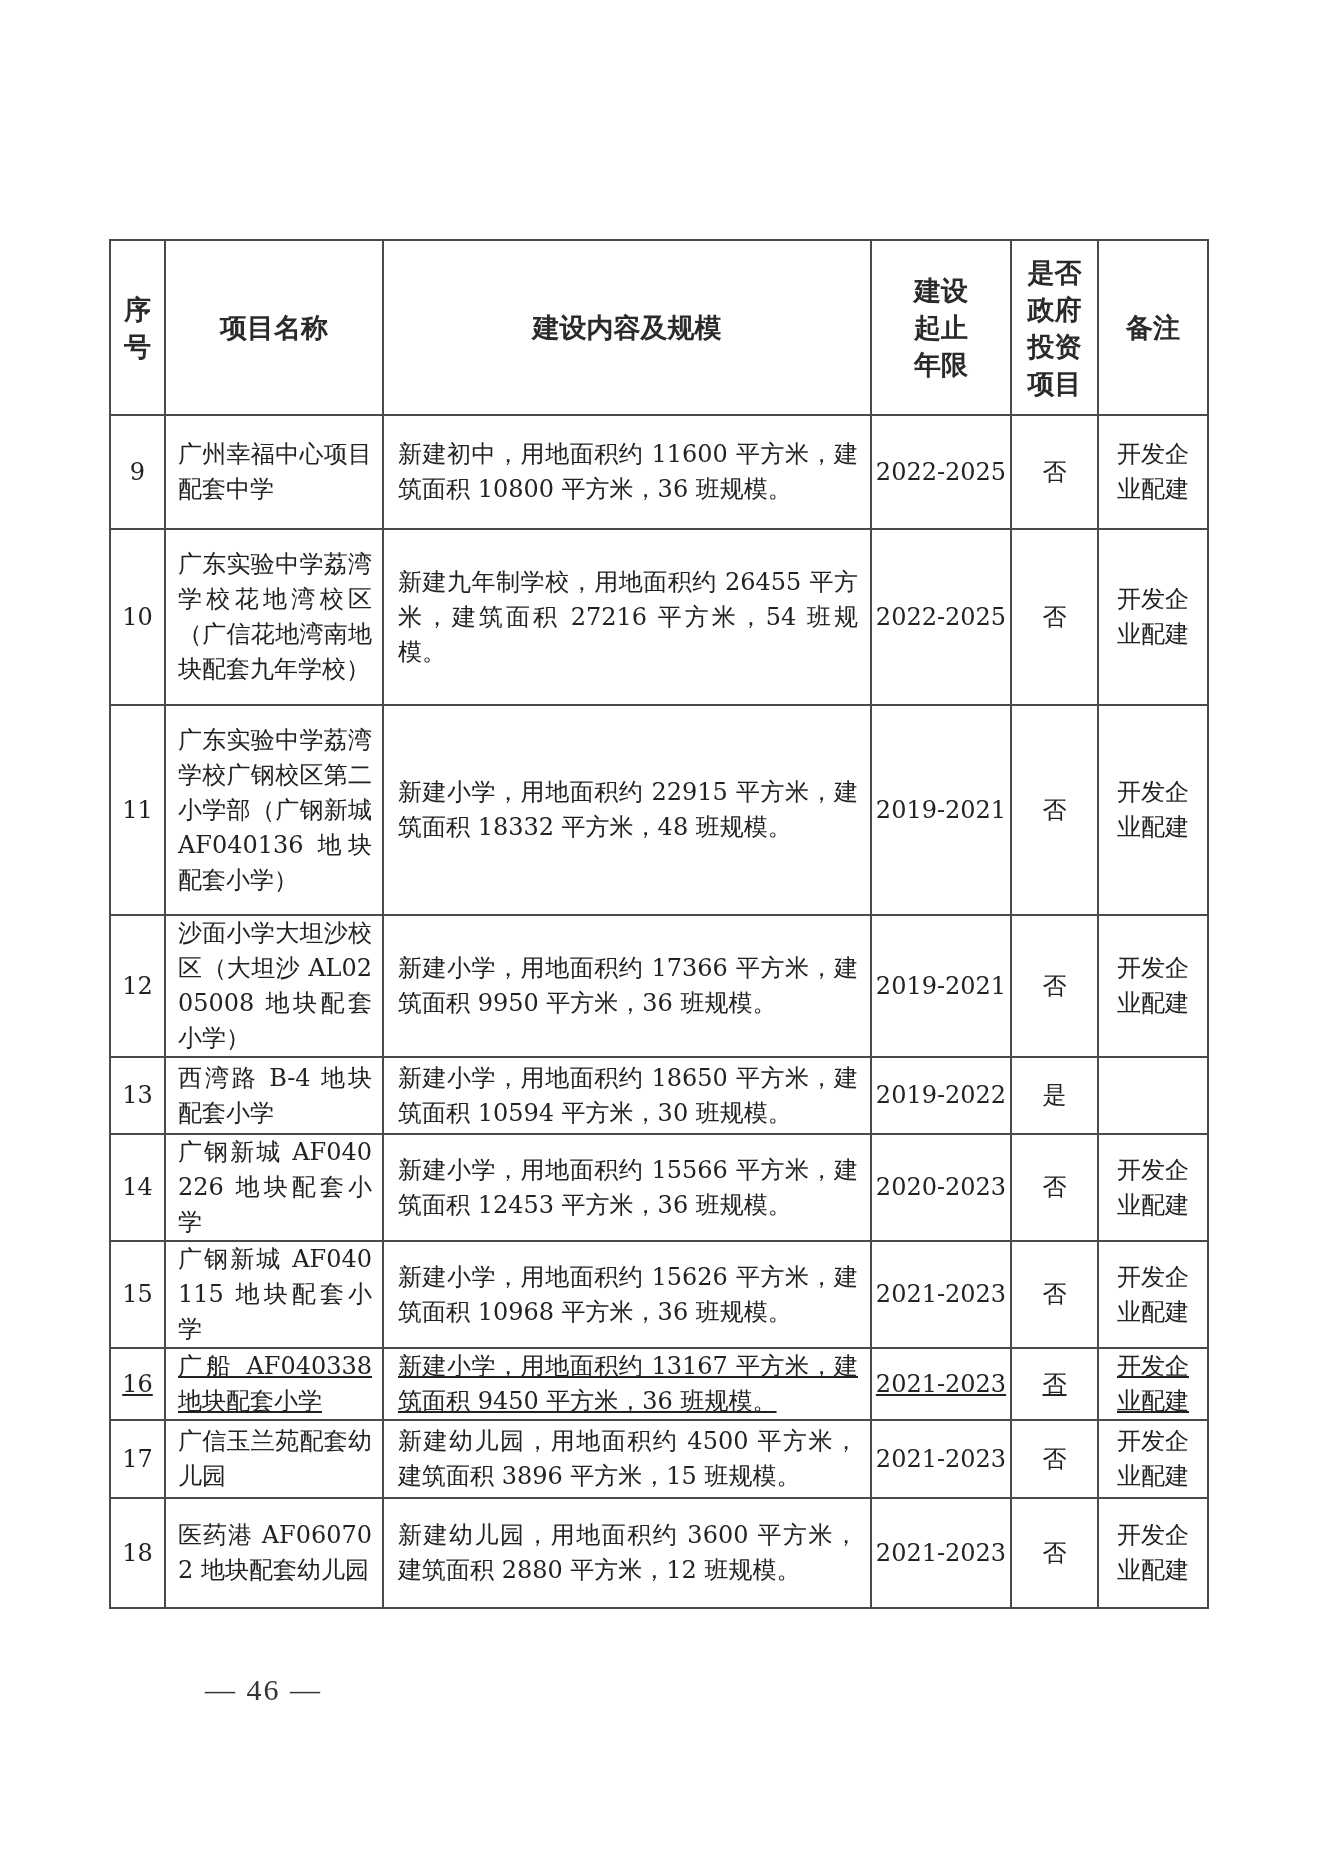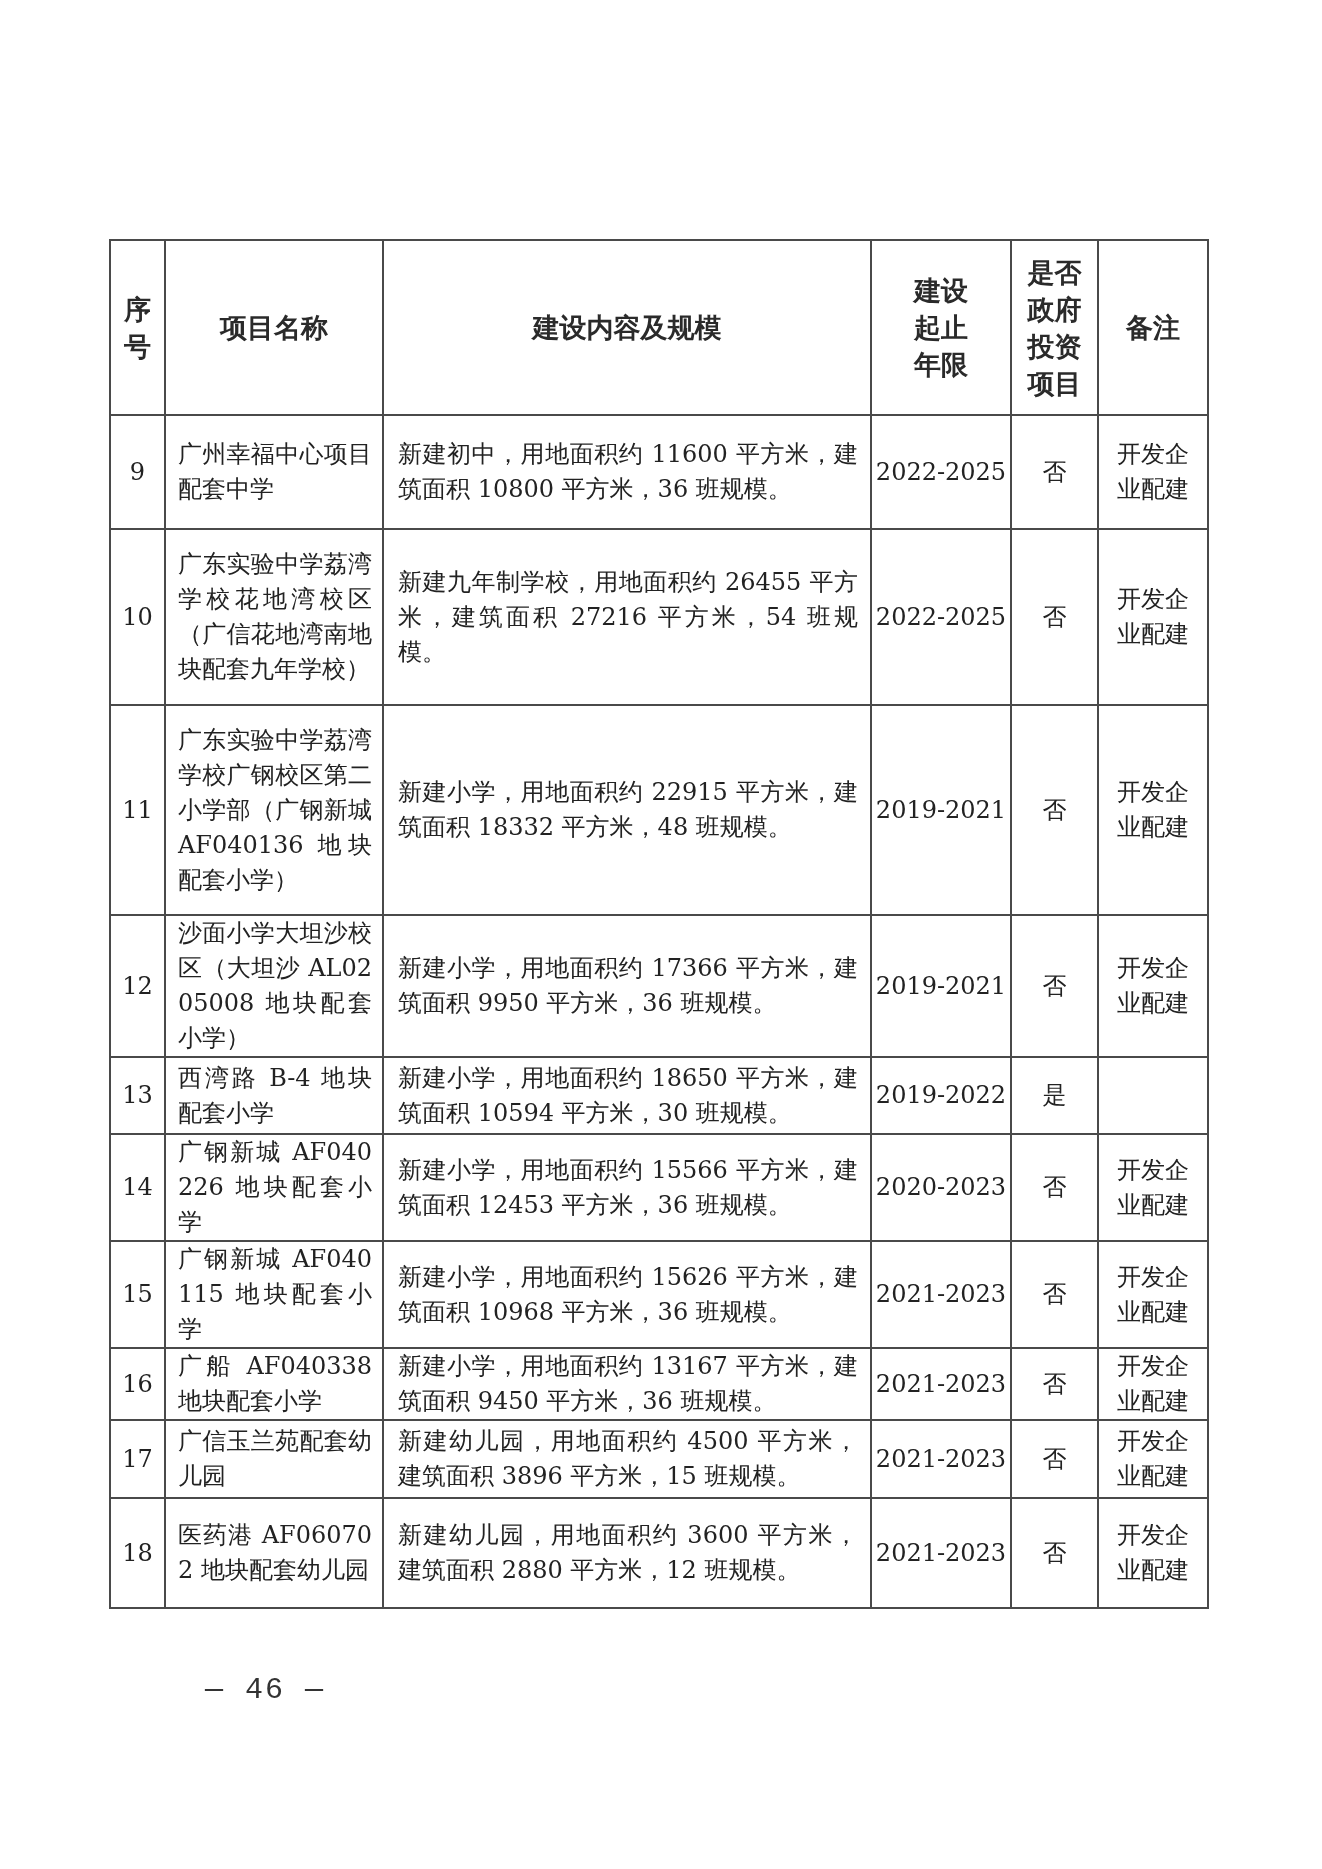--- a/index.html
+++ b/index.html
@@ -75,21 +75,21 @@
       padding: 0 8px !important;
       word-break: break-all;
     }
     .page-number {
       position: absolute;
       left: 205px;
       top: 1672px;
       font-size: 30px;
       line-height: 36px;
       color: #333333;
-      font-family: Liberation Mono, monospace;
+      font-family: Liberation Serif, serif;
       letter-spacing: 2px;
       text-align: right;
     }
   </style>
 </head>
 <body>
 
 <div class="page">
   <table class="project-table">
     <colgroup>
@@ -160,21 +160,21 @@
         <td class="cell-note">开发企业配建</td>
       </tr>
       <tr style="height:105px;">
         <td class="cell-no">15</td>
         <td class="cell-name">广钢新城 AF040115 地块配套小学</td>
         <td class="cell-content">新建小学，用地面积约 15626 平方米，建筑面积 10968 平方米，36 班规模。</td>
         <td class="cell-period">2021-2023</td>
         <td class="cell-gov">否</td>
         <td class="cell-note">开发企业配建</td>
       </tr>
-      <tr style="height:71px;">
+      <tr style="height:71px;text-decoration:underline;">
         <td class="cell-no">16</td>
         <td class="cell-name">广船 AF040338 地块配套小学</td>
         <td class="cell-content">新建小学，用地面积约 13167 平方米，建筑面积 9450 平方米，36 班规模。</td>
         <td class="cell-period">2021-2023</td>
         <td class="cell-gov">否</td>
         <td class="cell-note">开发企业配建</td>
       </tr>
       <tr style="height:78px;">
         <td class="cell-no">17</td>
         <td class="cell-name">广信玉兰苑配套幼儿园</td>

